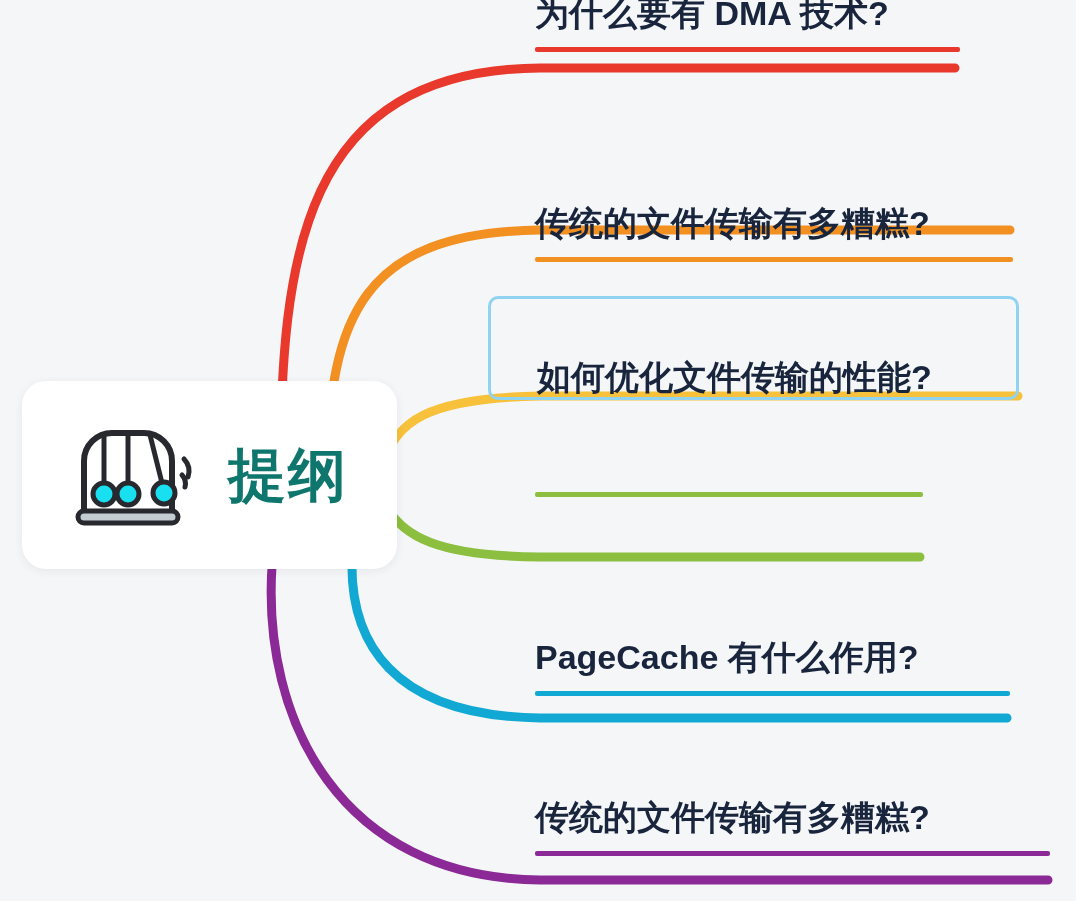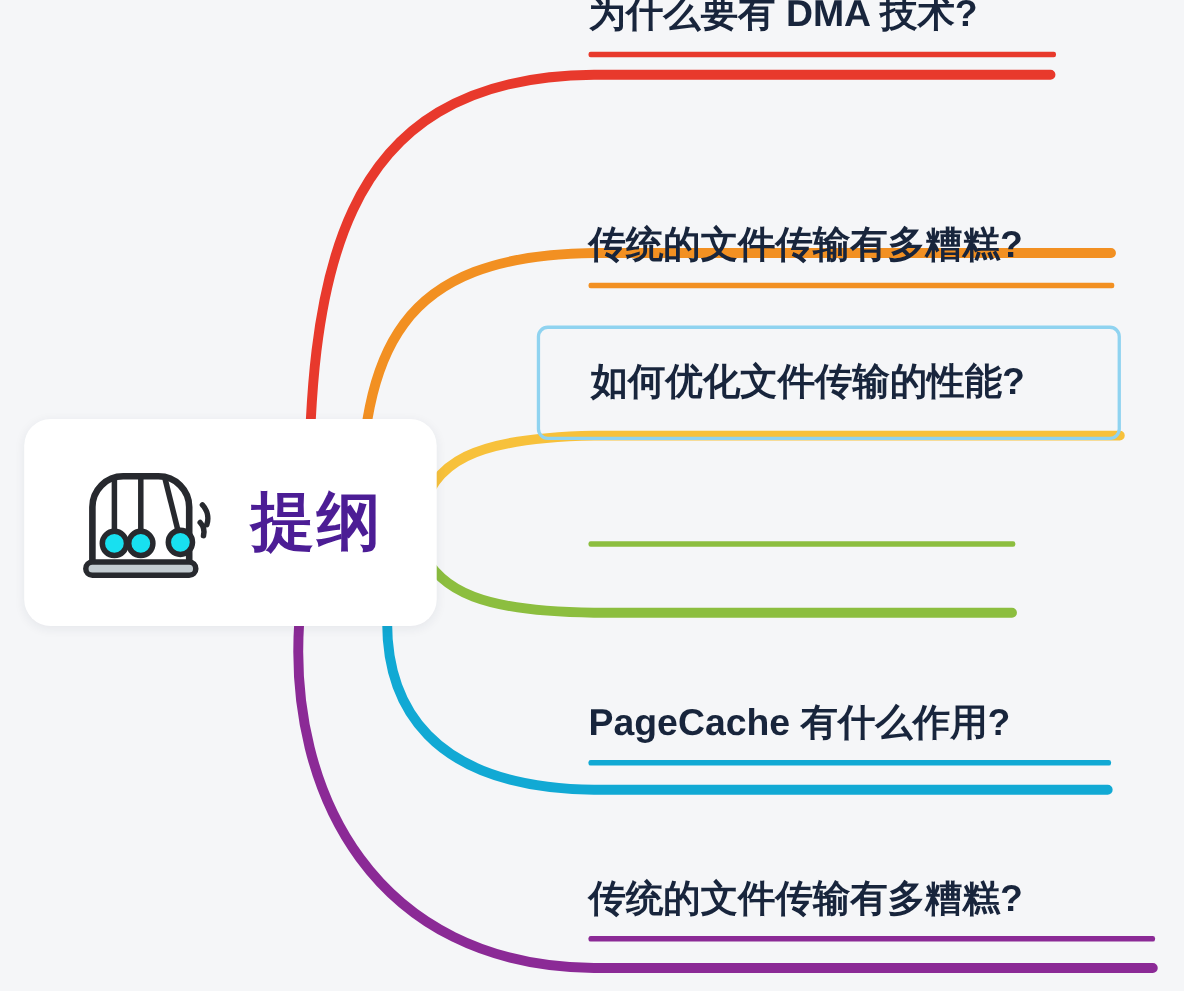--- a/index.html
+++ b/index.html
@@ -49,21 +49,21 @@
   }
   .central-icon {
     width: 132px;
     height: 108px;
     flex: 0 0 auto;
     display: block;
   }
   .central-label {
     font-size: 58px;
     font-weight: 700;
-    color: #4c1d95;
+    color: #0f766e;
     letter-spacing: 2px;
     margin-left: 26px;
     line-height: 1;
     white-space: nowrap;
   }
   
   .branch {
     position: absolute;
     z-index: 2;
     display: flex;
@@ -101,21 +101,21 @@
     width: 38px;
     height: 38px;
     flex: 0 0 auto;
     margin-right: 14px;
     display: inline-block;
     vertical-align: middle;
   }
   
   #branch-0 { left: 535px; top: -6px;  width: 425px; }
   #branch-1 { left: 535px; top: 164px; width: 478px; margin-top: 40px; }
-  #branch-2 { left: 488px; top: 296px; width: 531px; height: 104px; }
+  #branch-2 { left: 488px; top: 296px; width: 531px; height: 104px; justify-content: flex-end; }
   #branch-3 { left: 535px; top: 478px; width: 388px; }
   #branch-4 { left: 535px; top: 638px; width: 475px; }
   #branch-5 { left: 535px; top: 798px; width: 515px; }
 </style>
 </head>
 <body>
 
 <div id="mindmap">
 
   <svg id="branch-lines" viewBox="0 0 1076 901" width="1076" height="901" xmlns="http://www.w3.org/2000/svg">

